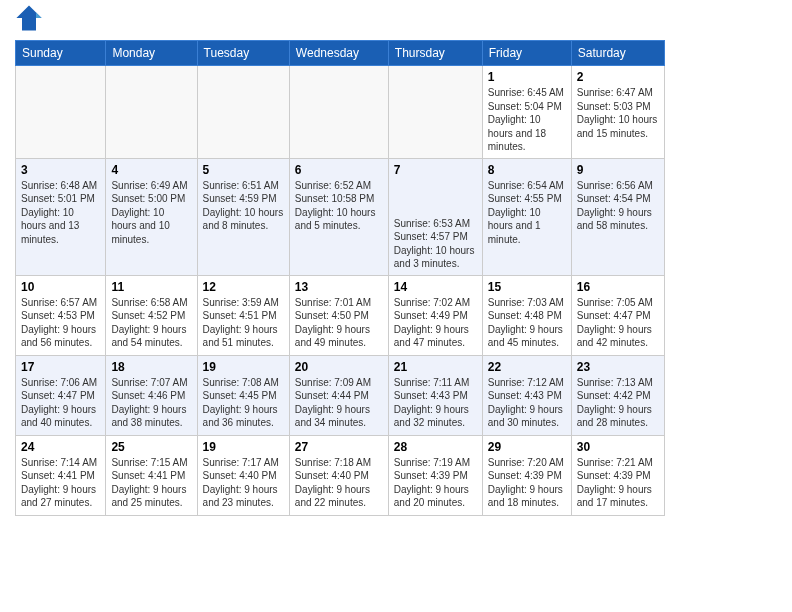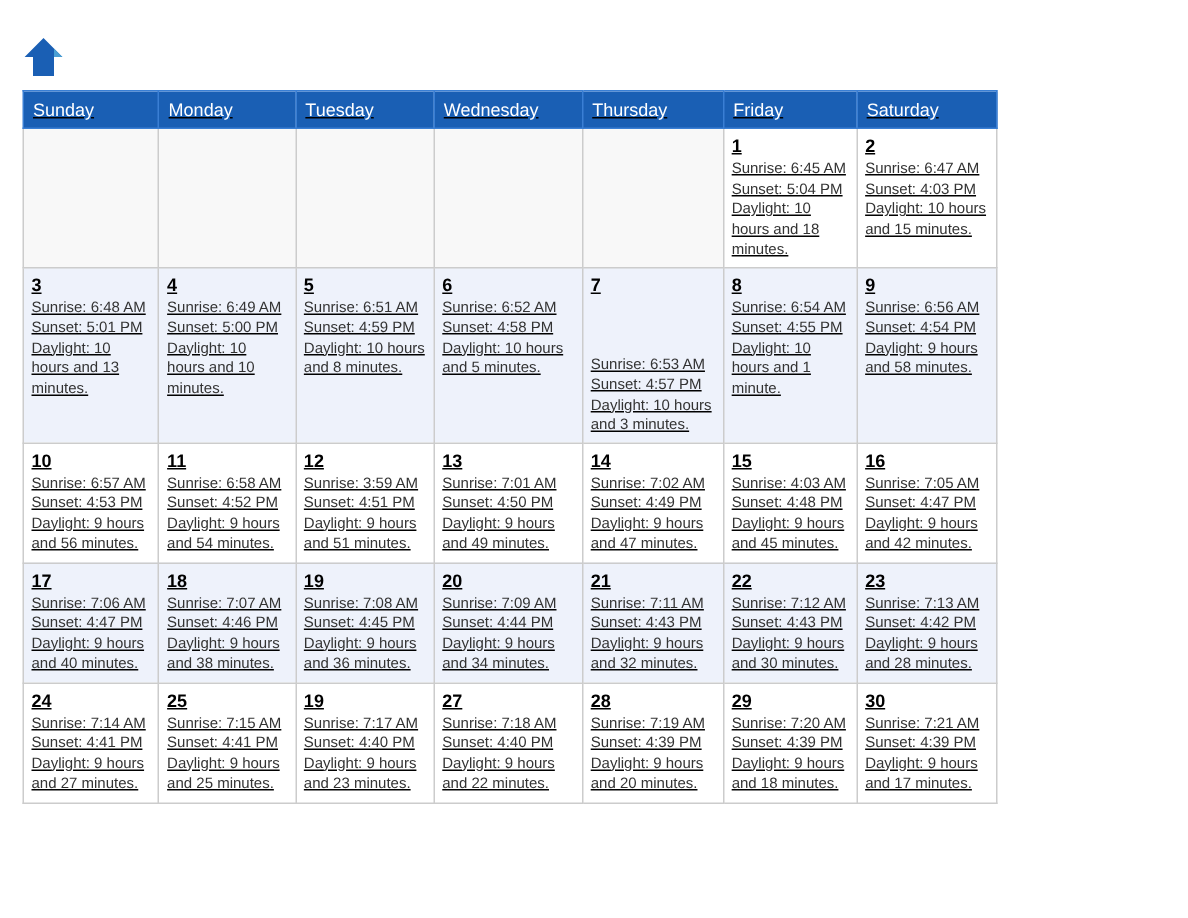--- a/index.html
+++ b/index.html
@@ -1,18 +1,18 @@
 <!DOCTYPE html>
 <html><head>
   <meta charset="utf-8">
   <style>
     * { box-sizing: border-box; margin: 0; padding: 0; }
     body { font-family: Arial, sans-serif; background: #fff; width: 792px; height: 612px; overflow: hidden; }
     
-    .page { width: 680px; min-height: 612px; padding: 24px 15px; text-decoration: underline; }
+    .page { width: 680px; min-height: 612px; padding: 4px 15px; }
     
     .header { display: flex; justify-content: space-between; align-items: flex-start; margin-bottom: 8px; }
     
     .logo { display: flex; align-items: center; }
     .logo-text { font-size: 20px; font-weight: bold; color: #333; line-height: 1; }
     .logo-text .general { display: block; }
     .logo-text .blue { display: block; color: #1a5fb4; }
     .logo-icon { width: 28px; height: 28px; margin-right: 4px; }
     
     .title-section { text-align: right; }
@@ -91,21 +91,21 @@
           <td class="empty"></td>
           <td>
             <div class="day-num">1</div>
             <div class="day-info" style="white-space: pre-line;">Sunrise: 6:45 AM
 Sunset: 5:04 PM
 Daylight: 10 hours and 18 minutes.</div>
           </td>
           <td>
             <div class="day-num">2</div>
             <div class="day-info" style="white-space: pre-line;">Sunrise: 6:47 AM
-Sunset: 4:03 PM
+Sunset: 5:03 PM
 Daylight: 10 hours and 15 minutes.</div>
           </td>
         </tr>
         <tr>
           <td>
             <div class="day-num">3</div>
             <div class="day-info" style="white-space: pre-line;">Sunrise: 6:48 AM
 Sunset: 5:01 PM
 Daylight: 10 hours and 13 minutes.</div>
           </td>
@@ -117,21 +117,21 @@
           </td>
           <td>
             <div class="day-num">5</div>
             <div class="day-info" style="white-space: pre-line;">Sunrise: 6:51 AM
 Sunset: 4:59 PM
 Daylight: 10 hours and 8 minutes.</div>
           </td>
           <td>
             <div class="day-num">6</div>
             <div class="day-info" style="white-space: pre-line;">Sunrise: 6:52 AM
-Sunset: 4:58 PM
+Sunset: 10:58 PM
 Daylight: 10 hours and 5 minutes.</div>
           </td>
           <td>
             <div class="day-num">7</div>
             <div class="day-info" style="white-space: pre-line; margin-top: 40px;">Sunrise: 6:53 AM
 Sunset: 4:57 PM
 Daylight: 10 hours and 3 minutes.</div>
           </td>
           <td>
             <div class="day-num">8</div>
@@ -172,21 +172,21 @@
 Daylight: 9 hours and 49 minutes.</div>
           </td>
           <td>
             <div class="day-num">14</div>
             <div class="day-info" style="white-space: pre-line;">Sunrise: 7:02 AM
 Sunset: 4:49 PM
 Daylight: 9 hours and 47 minutes.</div>
           </td>
           <td>
             <div class="day-num">15</div>
-            <div class="day-info" style="white-space: pre-line;">Sunrise: 4:03 AM
+            <div class="day-info" style="white-space: pre-line;">Sunrise: 7:03 AM
 Sunset: 4:48 PM
 Daylight: 9 hours and 45 minutes.</div>
           </td>
           <td>
             <div class="day-num">16</div>
             <div class="day-info" style="white-space: pre-line;">Sunrise: 7:05 AM
 Sunset: 4:47 PM
 Daylight: 9 hours and 42 minutes.</div>
           </td>
         </tr>

